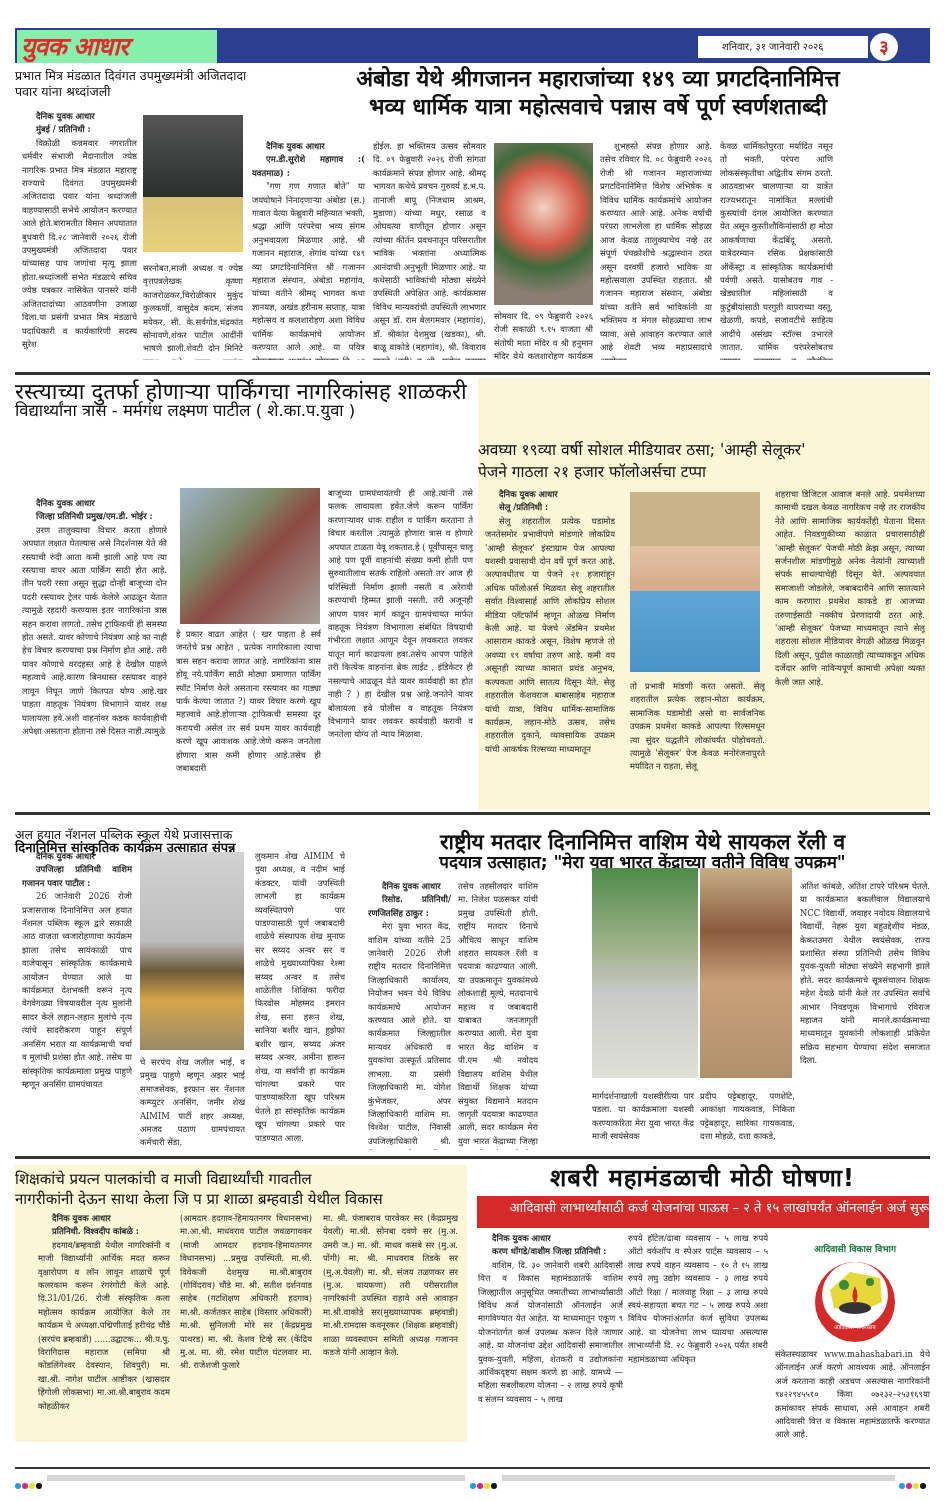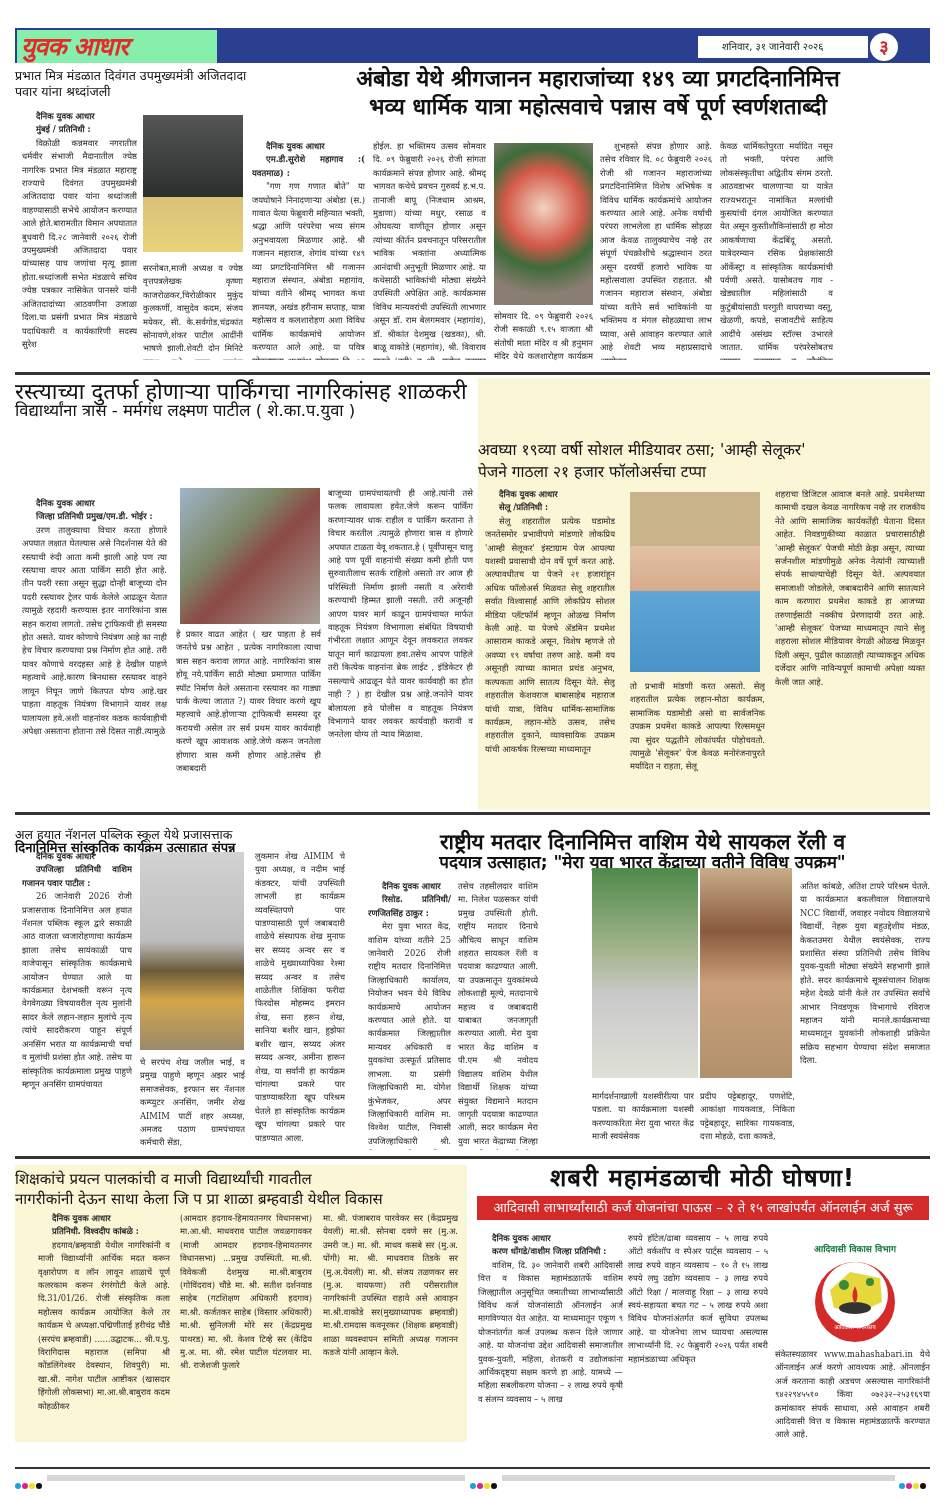--- a/index.html
+++ b/index.html
@@ -116,21 +116,21 @@
 <div class="abs hl-sm" style="left:15px;top:1190px;width:452px;font-size:15px;">नागरीकांनी देऊन साथा केला जि प प्रा शाळा ब्रम्हवाडी येथील विकास</div>
 <div class="abs col" style="left:38px;top:1212px;width:132px;height:228px;">
   <div class="by">दैनिक युवक आधार</div>
   <div class="by">प्रतिनिधी. विश्वदीप कांबळे :</div>
   <p>हदगाव/ब्रम्हवाडी येथील नागरिकांनी व माजी विद्यार्थ्यांनी आर्थिक मदत करून वृक्षारोपण व लॉन लावून शाळाचें पूर्ण कलरकाम करून रंगरंगोटी केले आहे. दि.31/01/26. रोजी संस्कृतिक कला महोत्सव कार्यक्रम आयोजित केले तर कार्यक्रम चे अध्यक्षा.पद्मिणीताई हरीचंद्र चौंडे (सरपंच ब्रम्हवाडी) ......उद्घाटक... श्री.प.पु. विरागिदास महाराज (समिपा श्री कोंडलिंगेश्वर देवस्थान, शिवपुरी) मा. खा.श्री. नागेश पाटील आष्टीकर (खासदार हिंगोली लोकसभा) मा.आ.श्री.बाबुराव कदम कोहळीकर</p>
 </div>
 <div class="abs col" style="left:180px;top:1212px;width:132px;height:228px;">(आमदार हदगाव-हिमायतनगर विधानसभा) मा.आ.श्री. माधवराव पाटील जवळगावकर (माजी आमदार हदगाव-हिमायतनगर विधानसभा) ...प्रमुख उपस्थिती. मा.श्री. विवेकजी देशमुख मा.श्री.बाबुराव (गोविंदराव) चौंडे मा. श्री. सतीश दर्शनवाड साहेब (गटशिक्षण अधिकारी हदगाव) मा.श्री. कर्जतकर साहेब (विस्तार अधिकारी) मा.श्री. सुनिलजी मोरे सर (केंद्रप्रमुख पाथरड) मा. श्री. केशव टिव्हे सर (केंद्रिय मु.अ. मा. श्री. रमेश पाटील घंटलवार मा. श्री. राजेशजी फुलारे</div>
 <div class="abs col" style="left:323px;top:1212px;width:135px;height:228px;">मा. श्री. पंजाबराव पारवेकर सर (केंद्रप्रमुख येवली) मा.श्री. सोनबा दवणे सर (मु.अ. उमरी ज.) मा. श्री. माधव कसबे सर (मु.अ. पोंगी) मा. श्री. माधवराव तिडके सर (मु.अ.येवली) मा. श्री. संजय तळणकर सर (मु.अ. वायफणा) तरी परीसरातील नागरिकांनी उपस्थित राहावे असे आवाहन मा.श्री.वाकोडे सर(मुख्याध्यापक ब्रम्हवाडी) मा.श्री.रामदास कवनूरकर (शिक्षक ब्रम्हवाडी) शाळा व्यवस्थापन समिती अध्यक्ष गजानन कडजे यांनी आव्हान केले.</div>
 
 <div class="abs hl" style="left:475px;top:1164px;width:455px;font-size:24px;letter-spacing:1px;">शबरी महामंडळाची मोठी घोषणा!</div>
-<div class="abs redband" style="left:477px;top:1196px;width:452px;height:24px;">आदिवासी लाभार्थ्यांसाठी कर्ज योजनांचा पाऊस – २ ते १५ लाखांपर्यंत ऑनलाईन अर्ज सुरू</div>
+<div class="abs redband" style="left:477px;top:1196px;width:452px;height:32px;text-align:right;">आदिवासी लाभार्थ्यांसाठी कर्ज योजनांचा पाऊस – २ ते १५ लाखांपर्यंत ऑनलाईन अर्ज सुरू</div>
 <div class="abs col" style="left:478px;top:1232px;width:145px;height:210px;">
   <div class="by">दैनिक युवक आधार</div>
   <div class="by">करण धोंगडे/वाशीम जिल्हा प्रतिनिधी :</div>
   <p>वाशिम, दि. ३० जानेवारी शबरी आदिवासी वित्त व विकास महामंडळातर्फे वाशिम जिल्ह्यातील अनुसूचित जमातीच्या लाभार्थ्यांसाठी विविध कर्ज योजनांसाठी ऑनलाईन अर्ज मागविण्यात येत आहेत. या माध्यमातून एकूण ९ योजनांतर्गत कर्ज उपलब्ध करून दिले जाणार आहे. या योजनांचा उद्देश आदिवासी समाजातील युवक-युवती, महिला, शेतकरी व उद्योजकांना आर्थिकदृष्ट्या सक्षम करणे हा आहे. यामध्ये — महिला सबलीकरण योजना – २ लाख रुपये कृषी व संलग्न व्यवसाय – ५ लाख</p>
 </div>
 <div class="abs col" style="left:628px;top:1232px;width:140px;height:210px;">रुपये हॉटेल/ढाबा व्यवसाय – ५ लाख रुपये ऑटो वर्कशॉप व स्पेअर पार्ट्स व्यवसाय – ५ लाख रुपये वाहन व्यवसाय – १० ते १५ लाख रुपये लघु उद्योग व्यवसाय – ३ लाख रुपये ऑटो रिक्षा / मालवाहू रिक्षा – ३ लाख रुपये स्वयं-सहायता बचत गट – ५ लाख रुपये अशा विविध योजनांअंतर्गत कर्ज सुविधा उपलब्ध आहे. या योजनेचा लाभ घ्यायचा असल्यास लाभार्थ्यांनी दि. २८ फेब्रुवारी २०२६ पर्यंत शबरी महामंडळाच्या अधिकृत</div>
 <div class="abs" style="left:800px;top:1240px;width:110px;height:110px;">
   <svg width="110" height="110" viewBox="0 0 110 110">
     <circle cx="55" cy="62" r="40" fill="#d42a2a"></circle>
     <circle cx="55" cy="55" r="33" fill="#ffffff"></circle>

